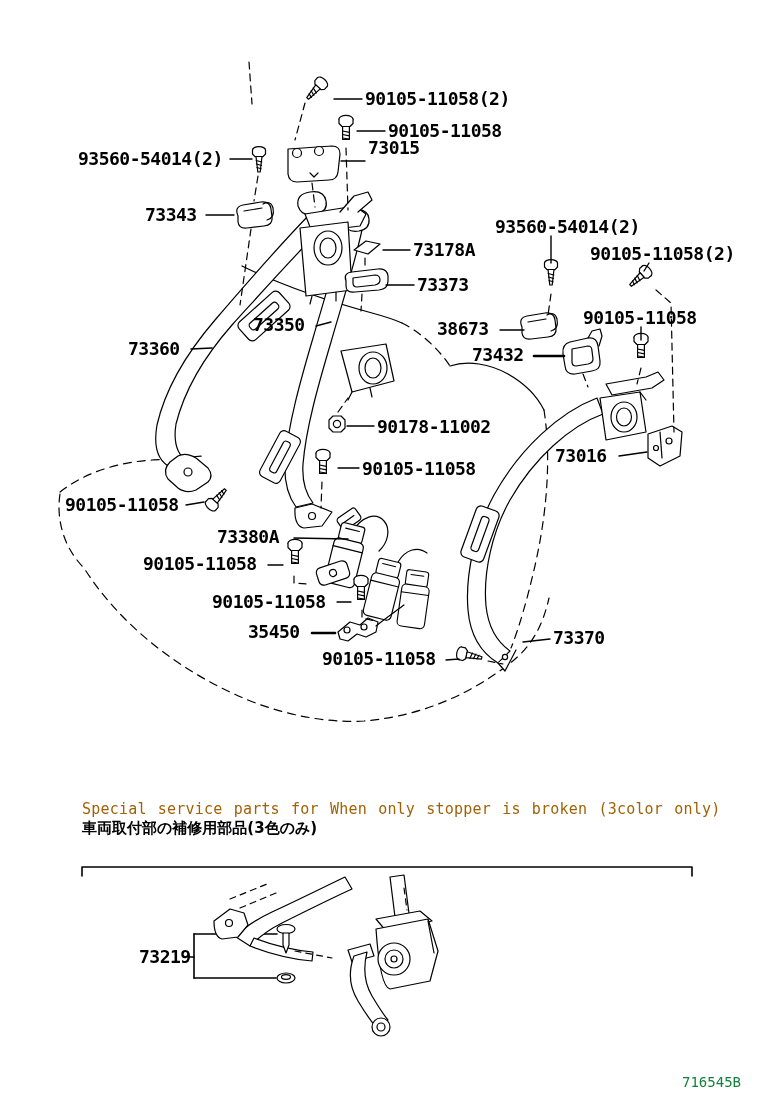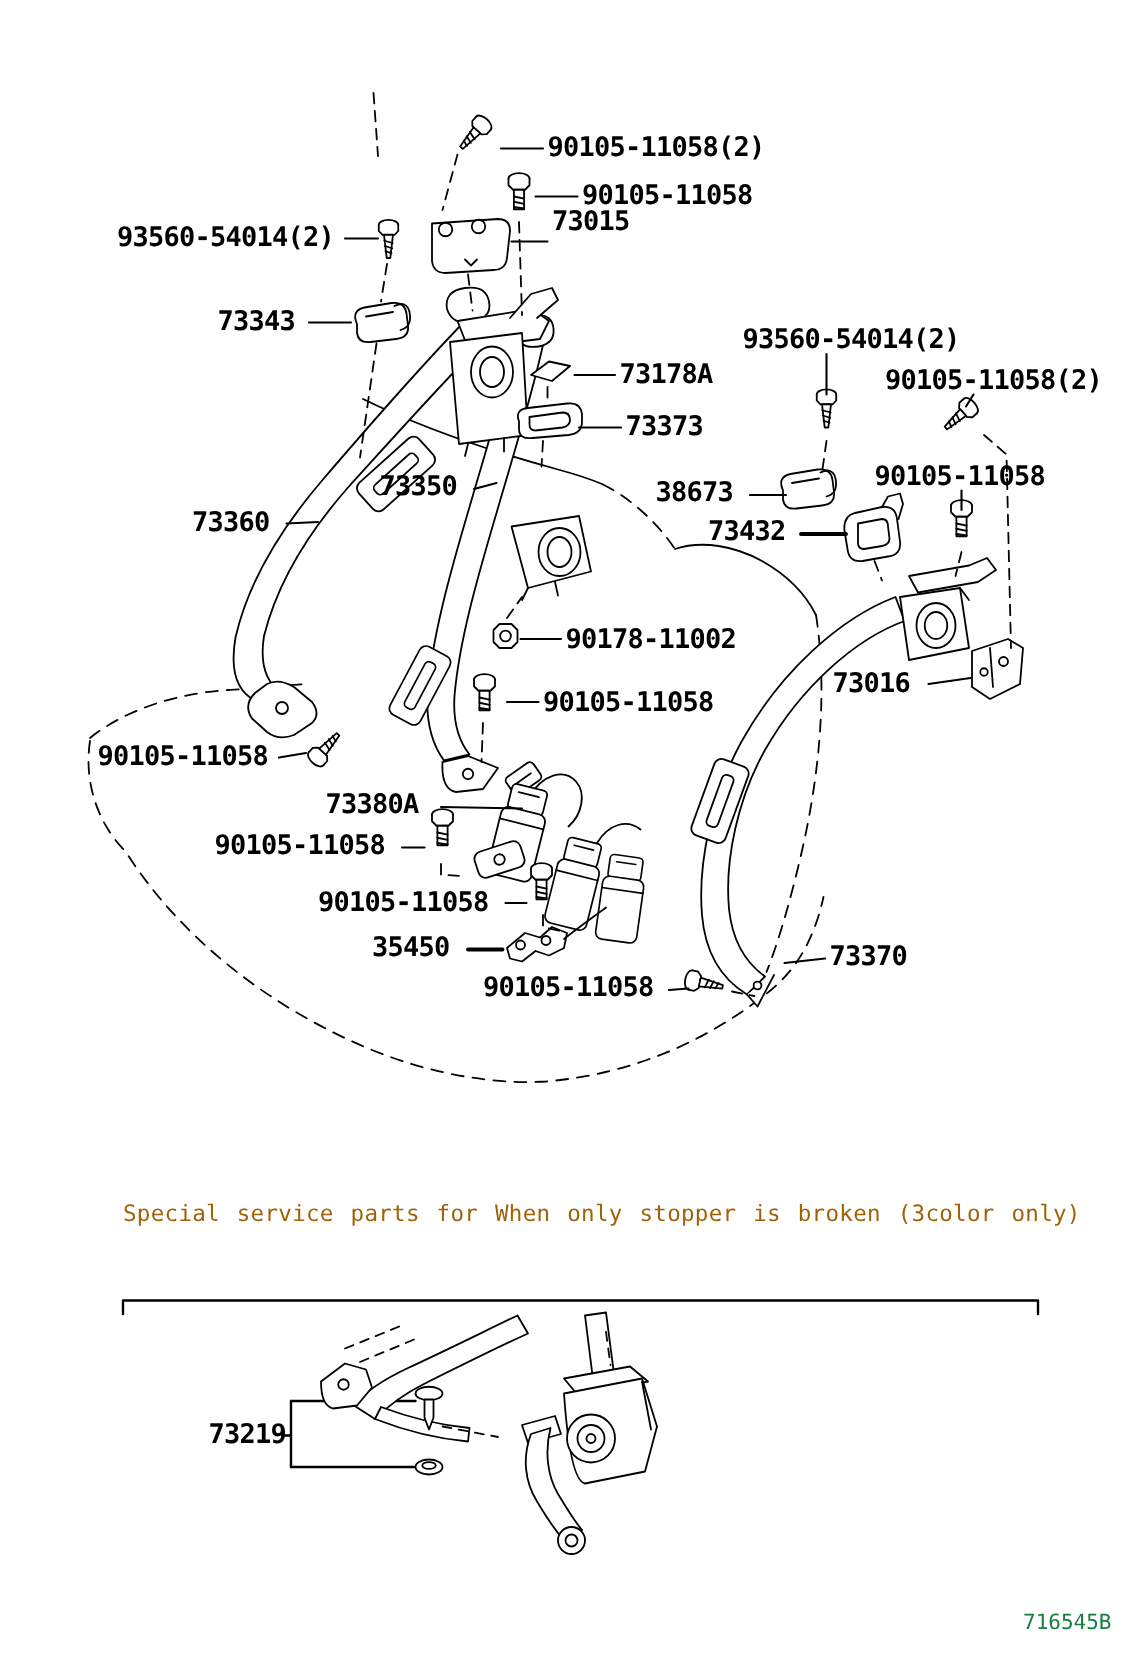--- a/index.html
+++ b/index.html
@@ -317,16 +317,17 @@
 <div class="plabel" style="left:362px;top:461px">90105-11058</div>
 <div class="plabel" style="left:65px;top:497px">90105-11058</div>
 <div class="plabel" style="left:217px;top:529px">73380A</div>
 <div class="plabel" style="left:143px;top:556px">90105-11058</div>
 <div class="plabel" style="left:212px;top:594px">90105-11058</div>
 <div class="plabel" style="left:248px;top:624px">35450</div>
 <div class="plabel" style="left:553px;top:630px">73370</div>
 <div class="plabel" style="left:322px;top:651px">90105-11058</div>
 <div class="plabel" style="left:139px;top:949px">73219</div>
 
+<div class="note-jp">車両取付部の補修用部品(3色のみ)</div>
 <div class="note-en">Special service parts for When only stopper is broken (3color only)</div>
 <div class="footer-code">716545B</div>
 
 </div>
 
 </body></html>

